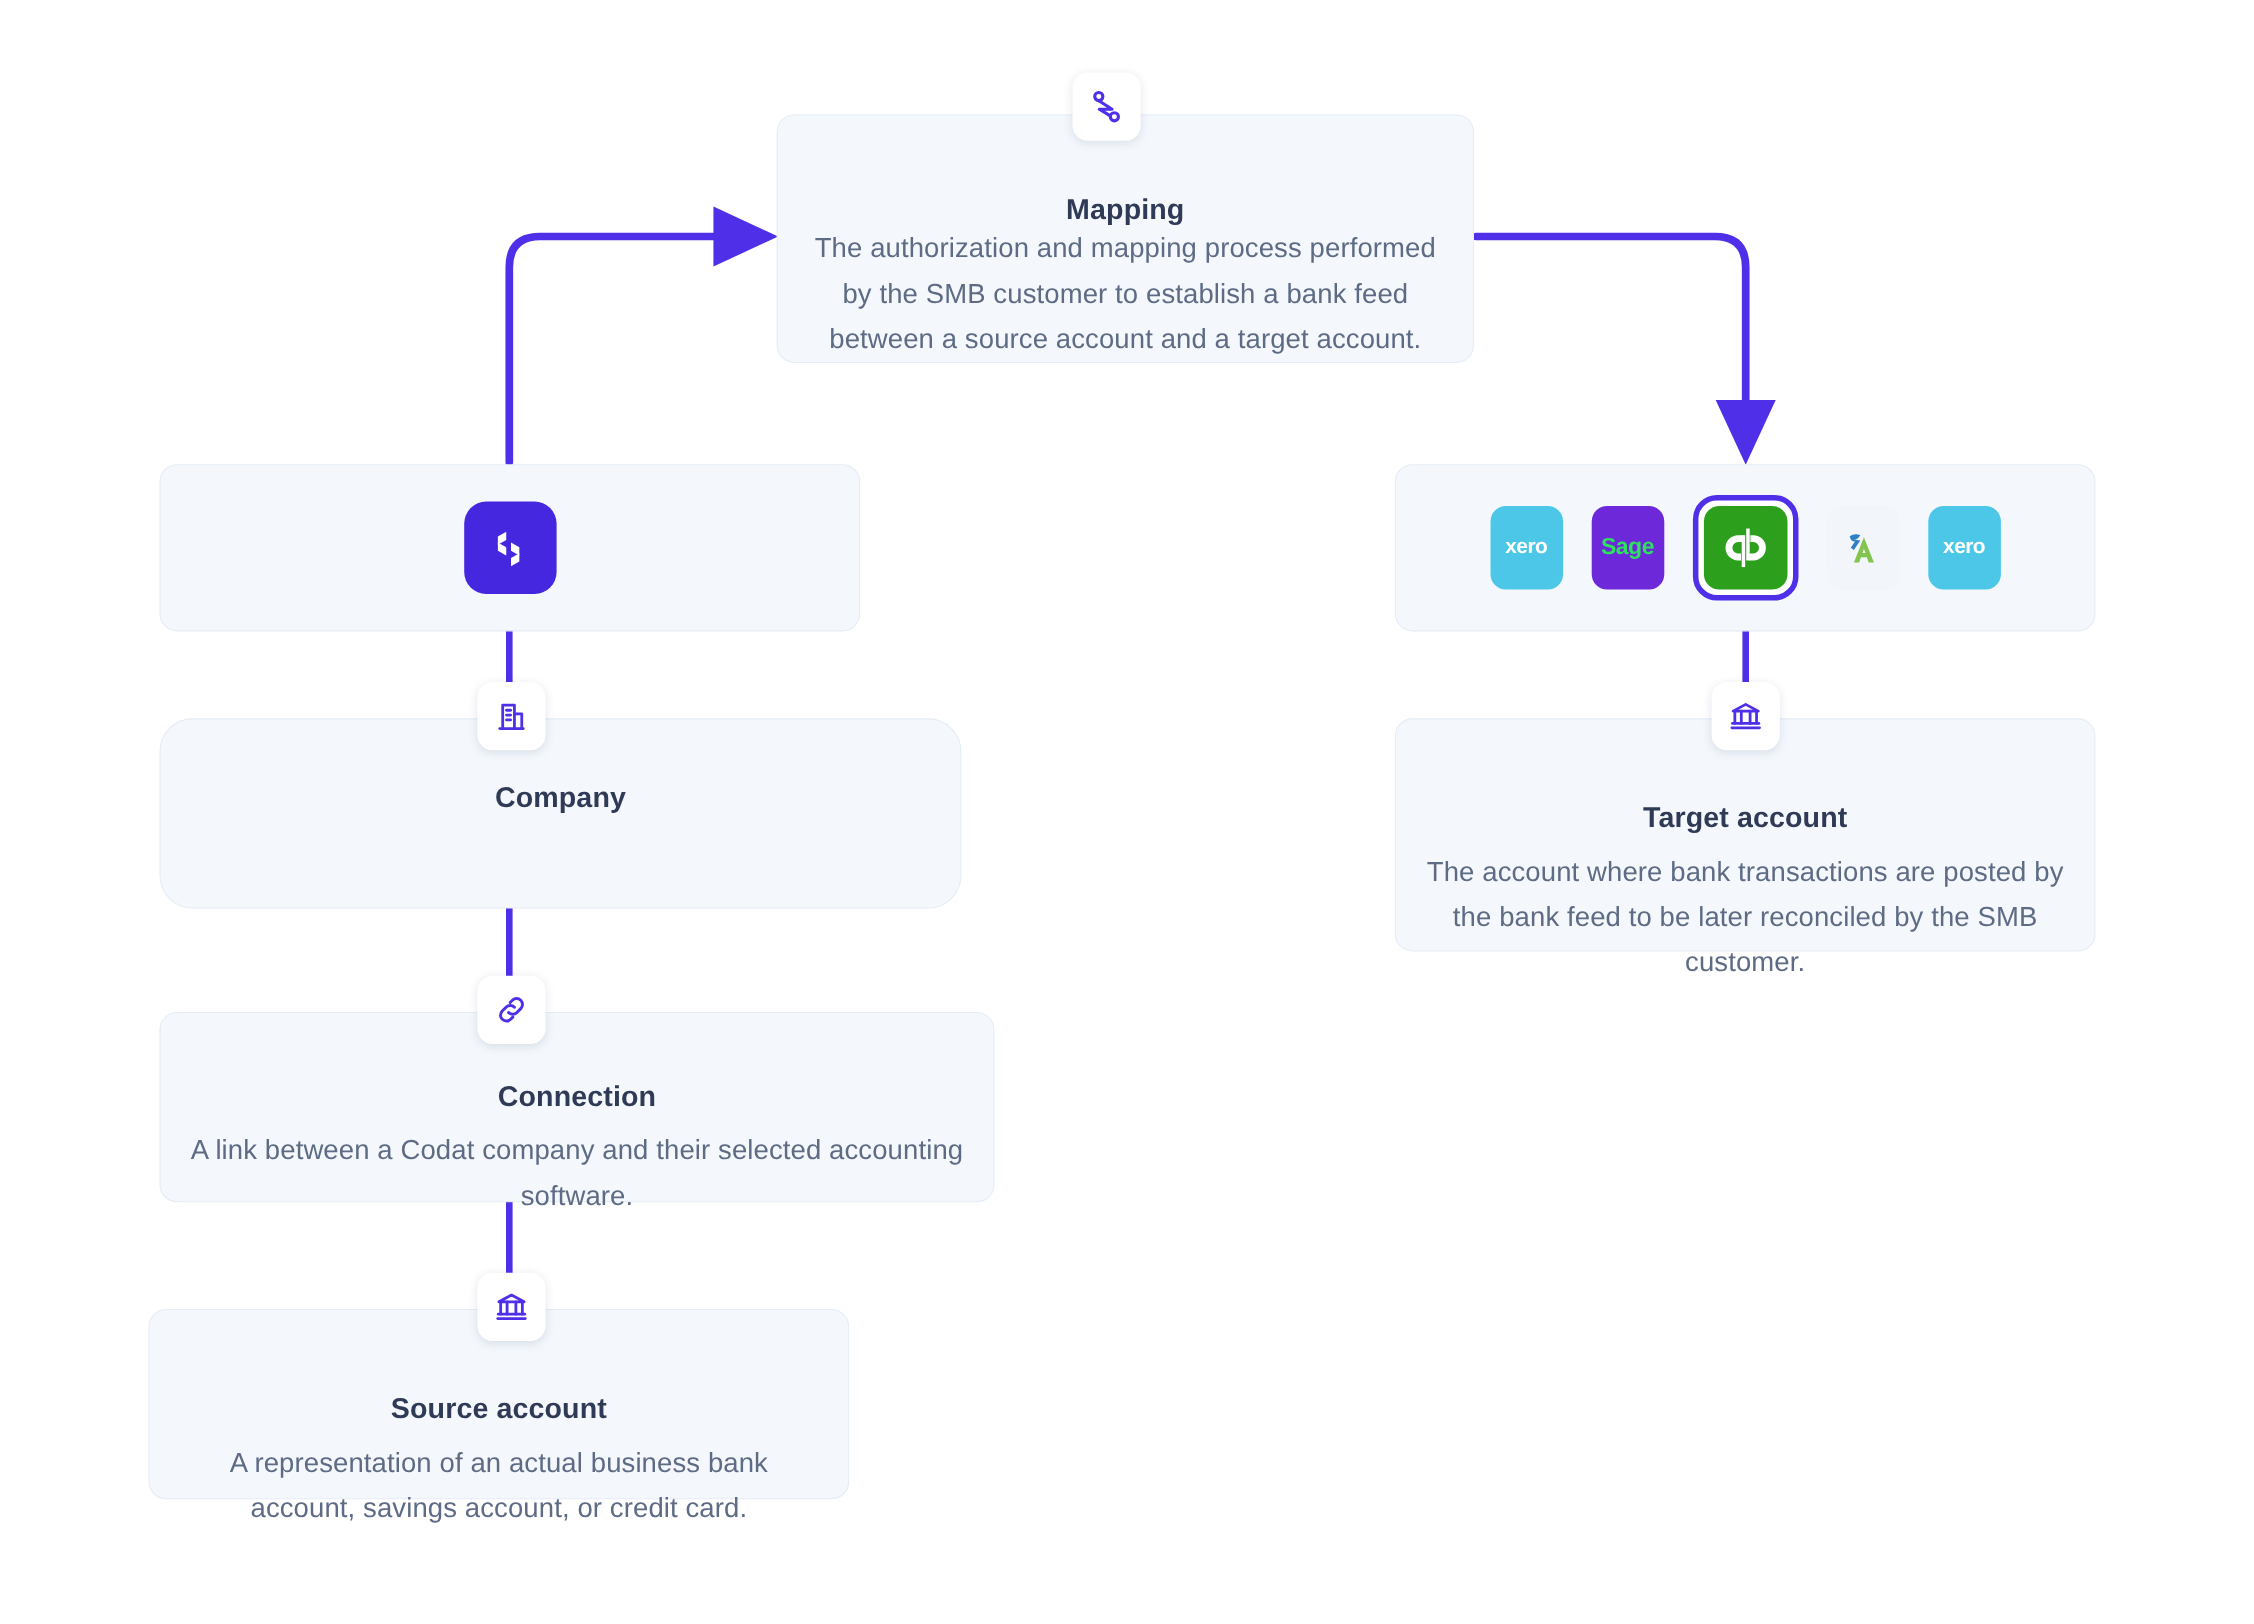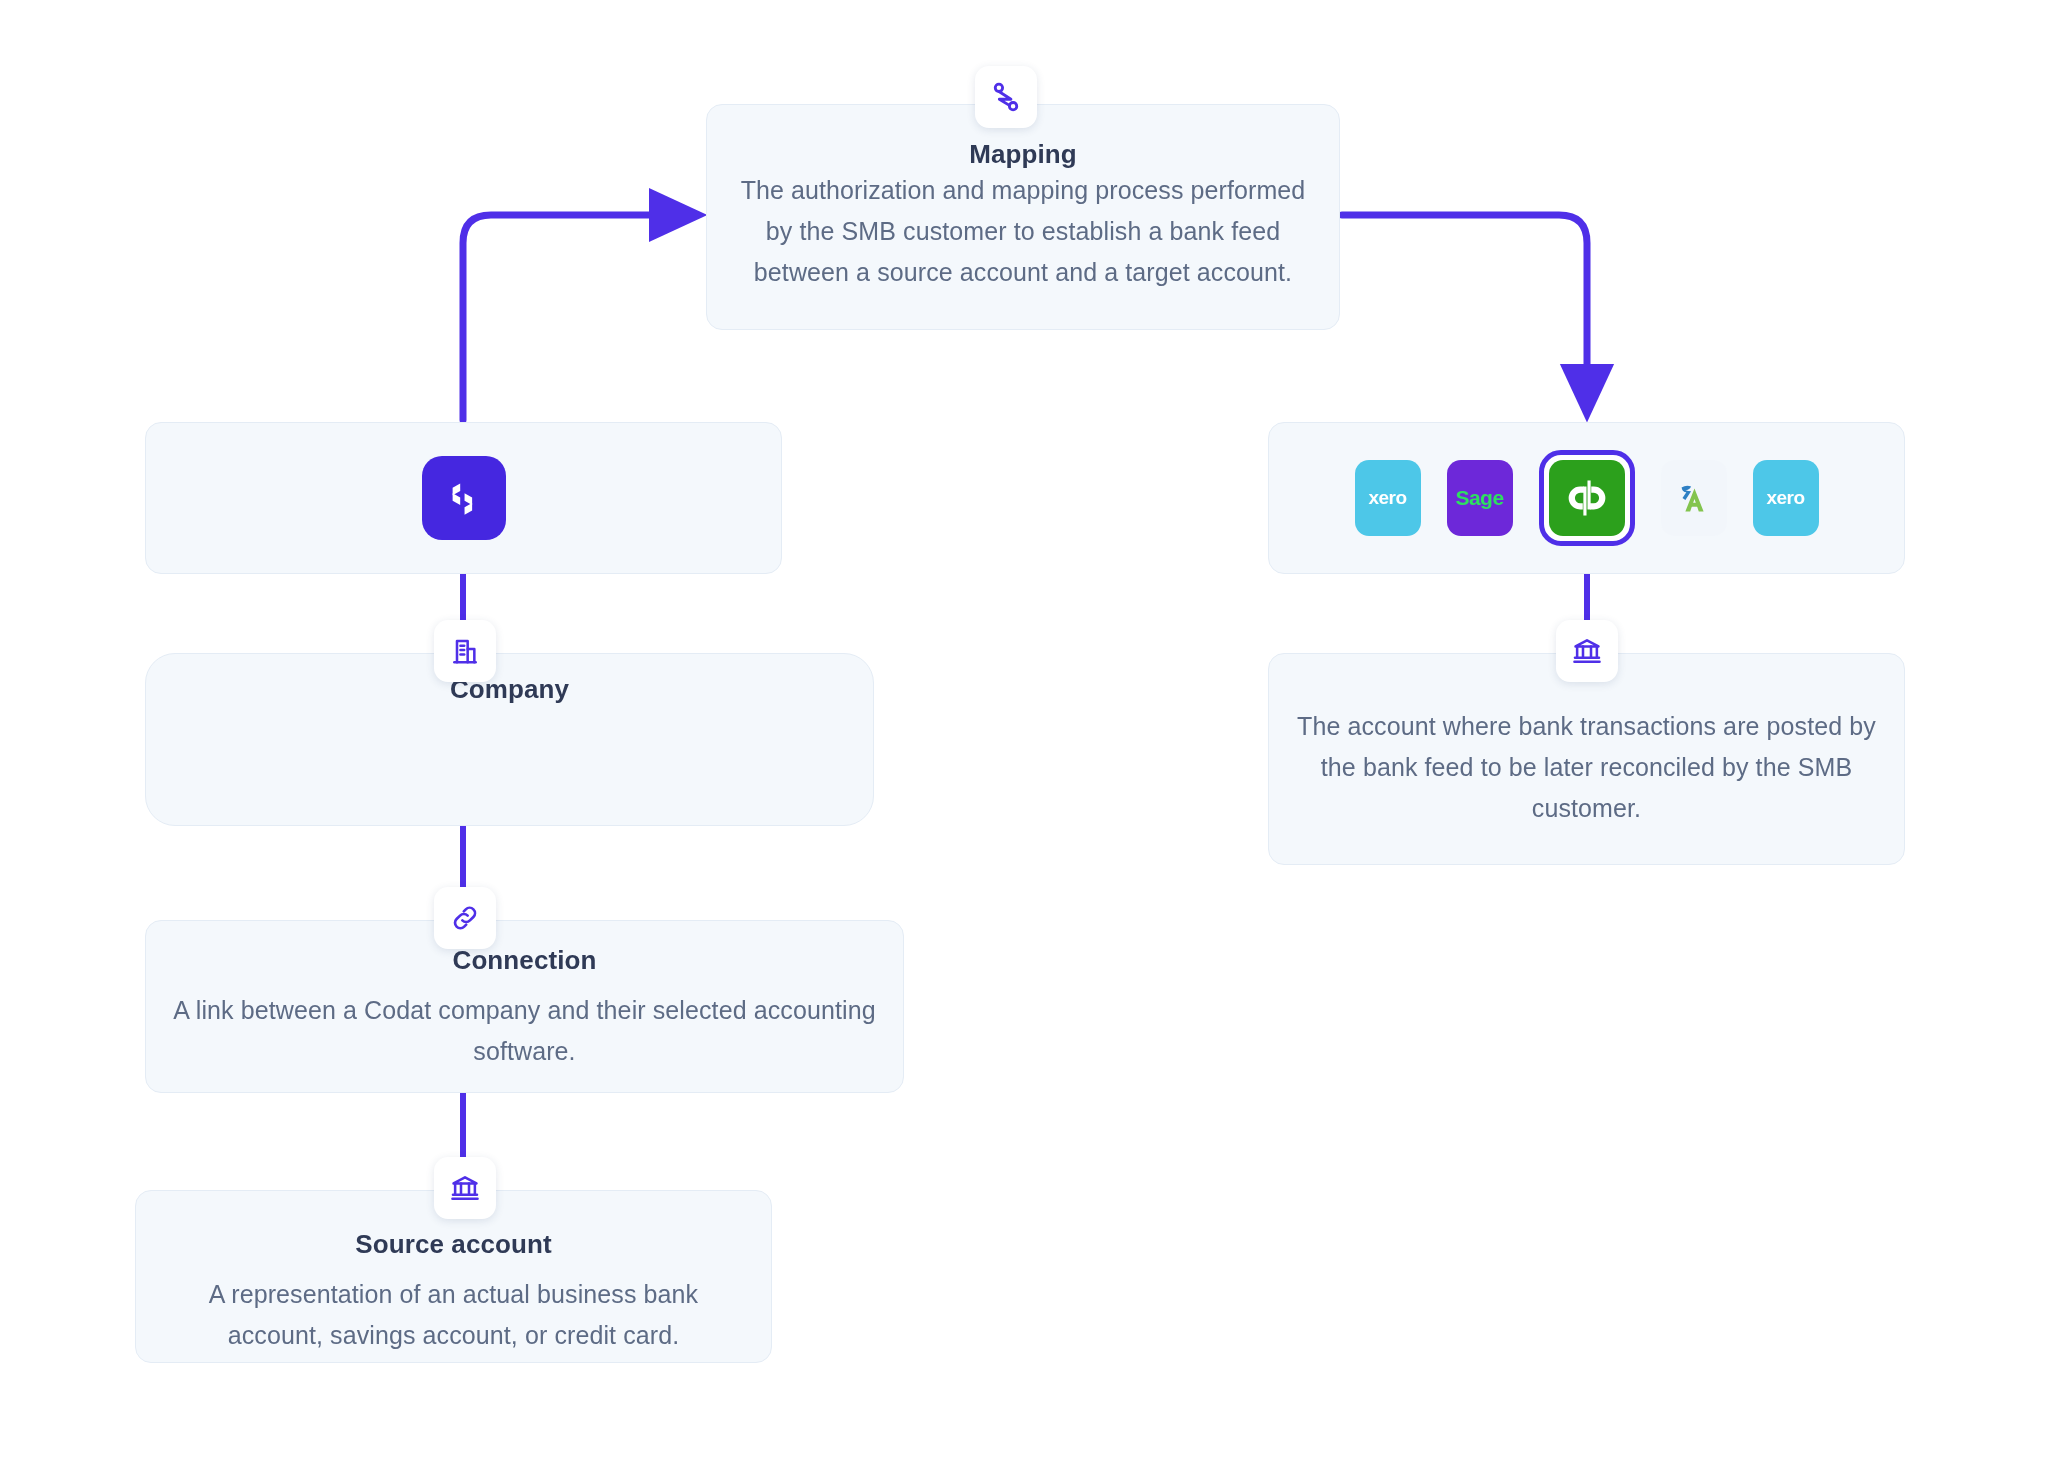--- a/index.html
+++ b/index.html
@@ -42,20 +42,21 @@
     border-radius: 16px;
     z-index: 2;
   }
 
   .card-title {
     font-size: 26px;
     font-weight: bold;
     color: #2f3a56;
     text-align: center;
     letter-spacing: .1px;
+    margin-top: 36px;
   }
 
   .card-desc {
     font-size: 25px;
     line-height: 41px;
     color: #5d6b85;
     text-align: center;
     letter-spacing: .1px;
   }
 
@@ -304,20 +305,21 @@
         <path d="M21 29 L28 29 L29.6 33 L19.4 33 Z" fill="#83c44e"></path>
       </svg>
     </div>
 
     <div class="logo-tile tile-xero">
       <span class="xero-text">xero</span>
     </div>
   </div>
 
   <div class="card" id="target-card">
+    <div class="card-title">Target account</div>
     <div class="card-desc">The account where bank transactions are posted by the bank feed to be later reconciled by the SMB customer.</div>
   </div>
 
   <div class="badge" id="badge-target">
     <svg width="32" height="32" viewBox="0 0 24 24" fill="none" stroke="#4f2fe8" stroke-width="1.9" stroke-linecap="round" stroke-linejoin="round">
       <path d="M3.4 8.6 L12 4 L20.6 8.6 Z"></path>
       <path d="M4.6 8.6 L4.6 17"></path>
       <path d="M9 8.6 L9 17"></path>
       <path d="M15 8.6 L15 17"></path>
       <path d="M19.4 8.6 L19.4 17"></path>

